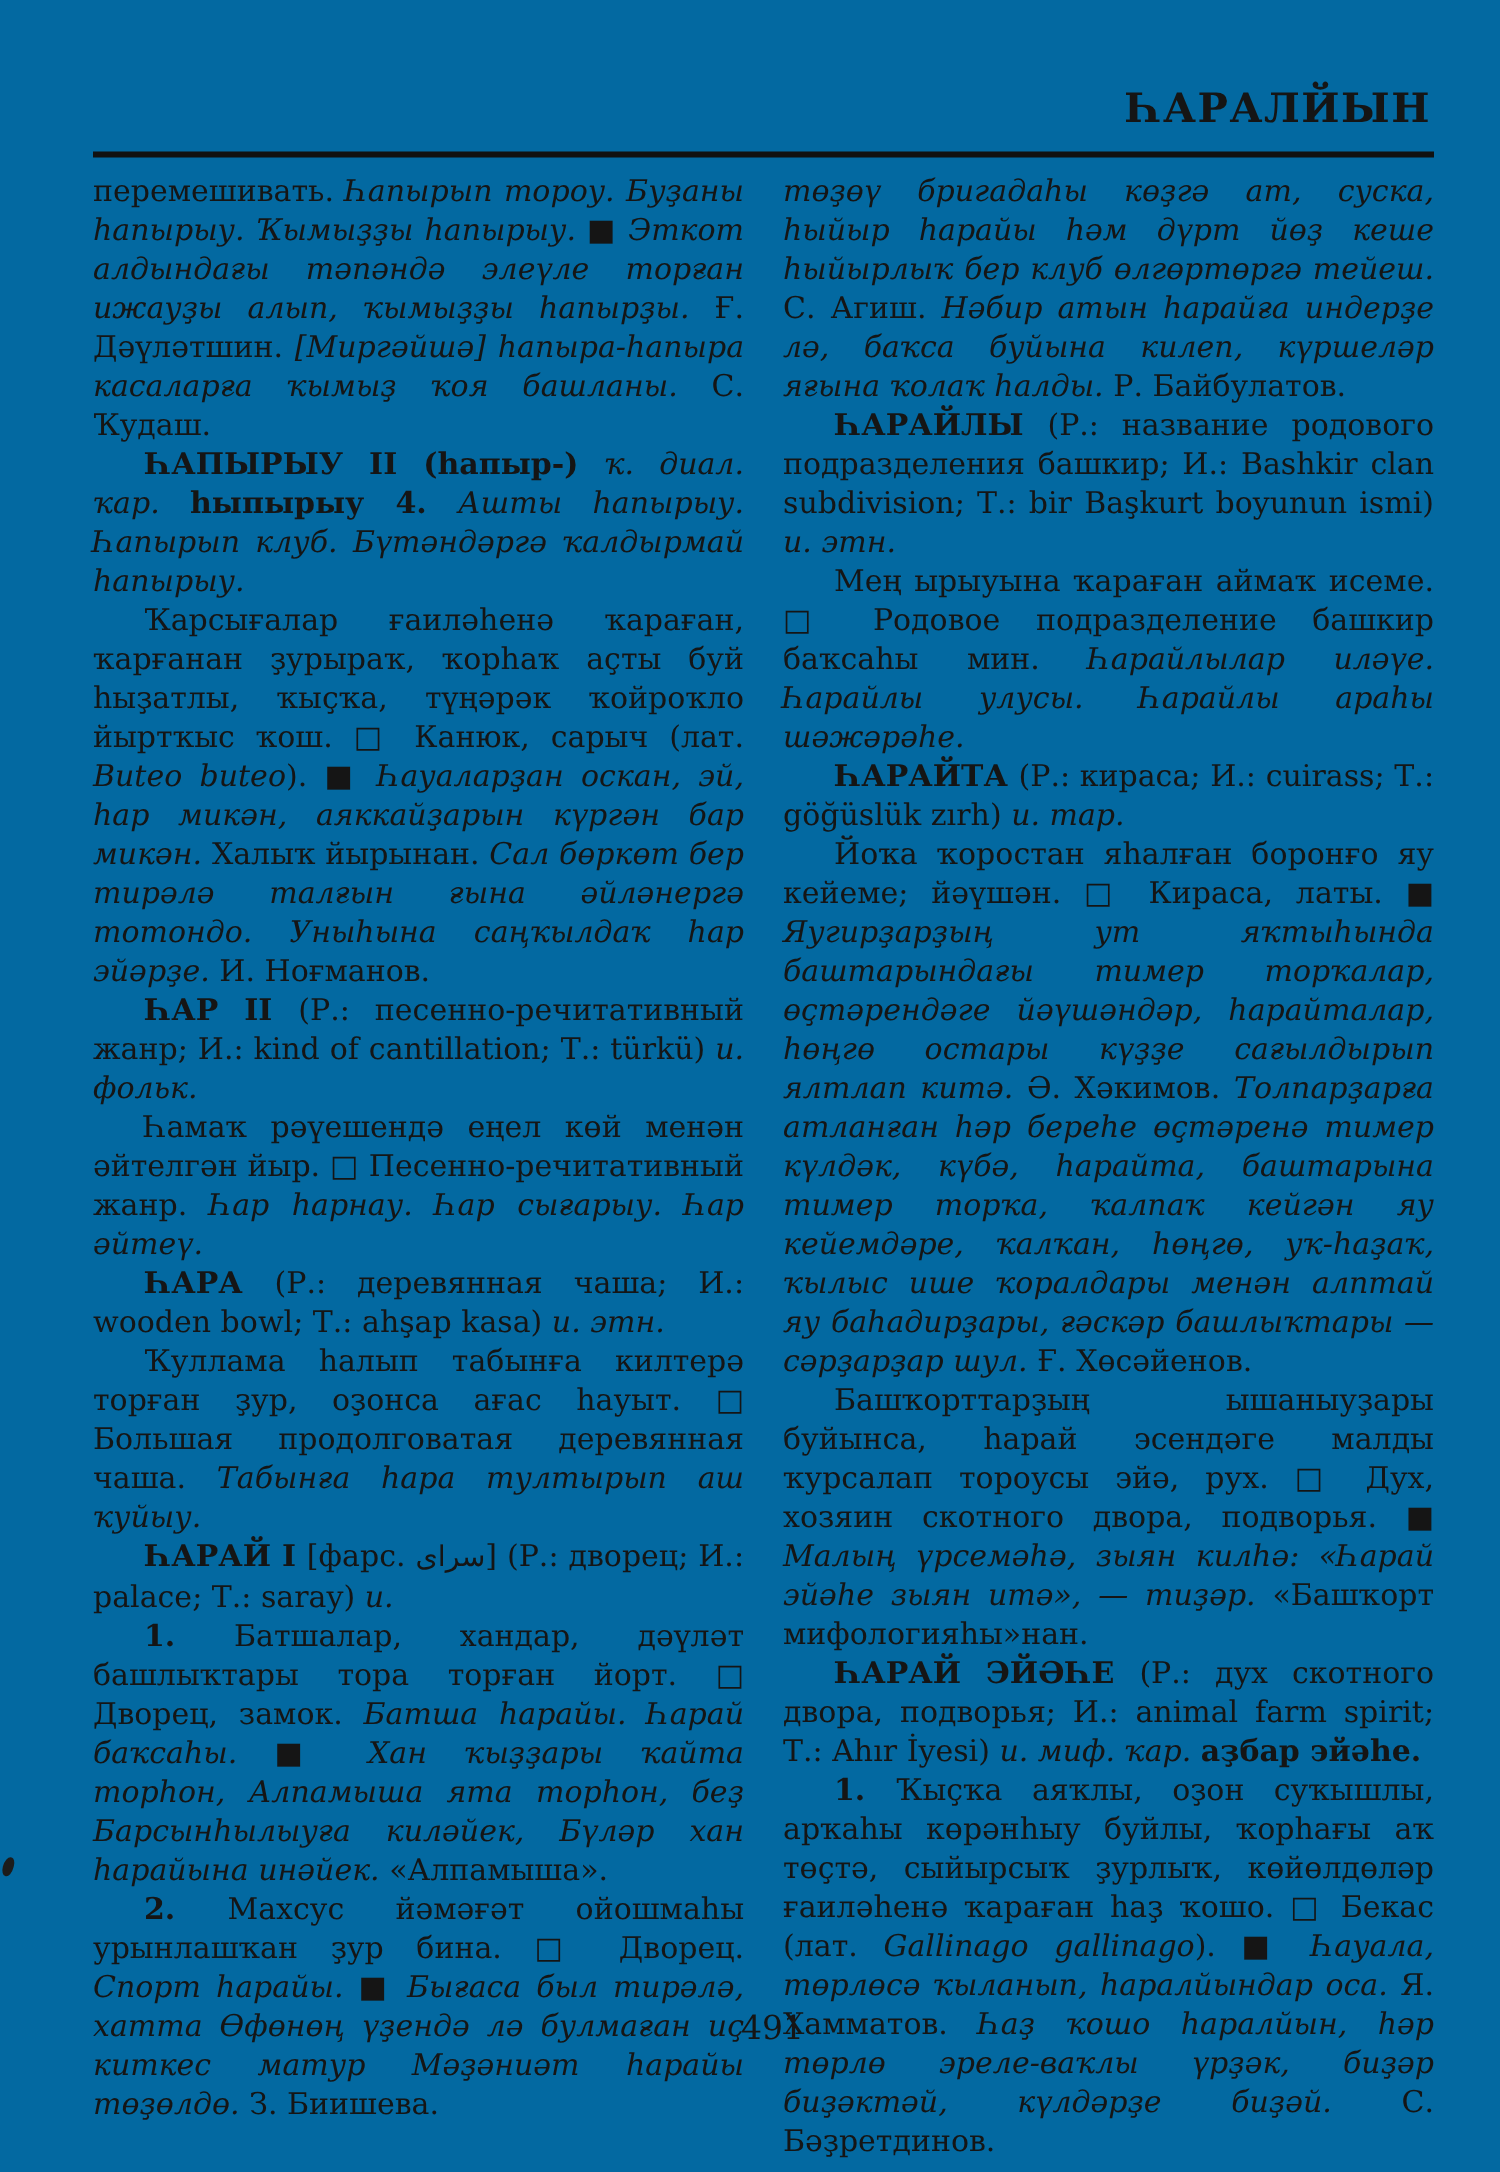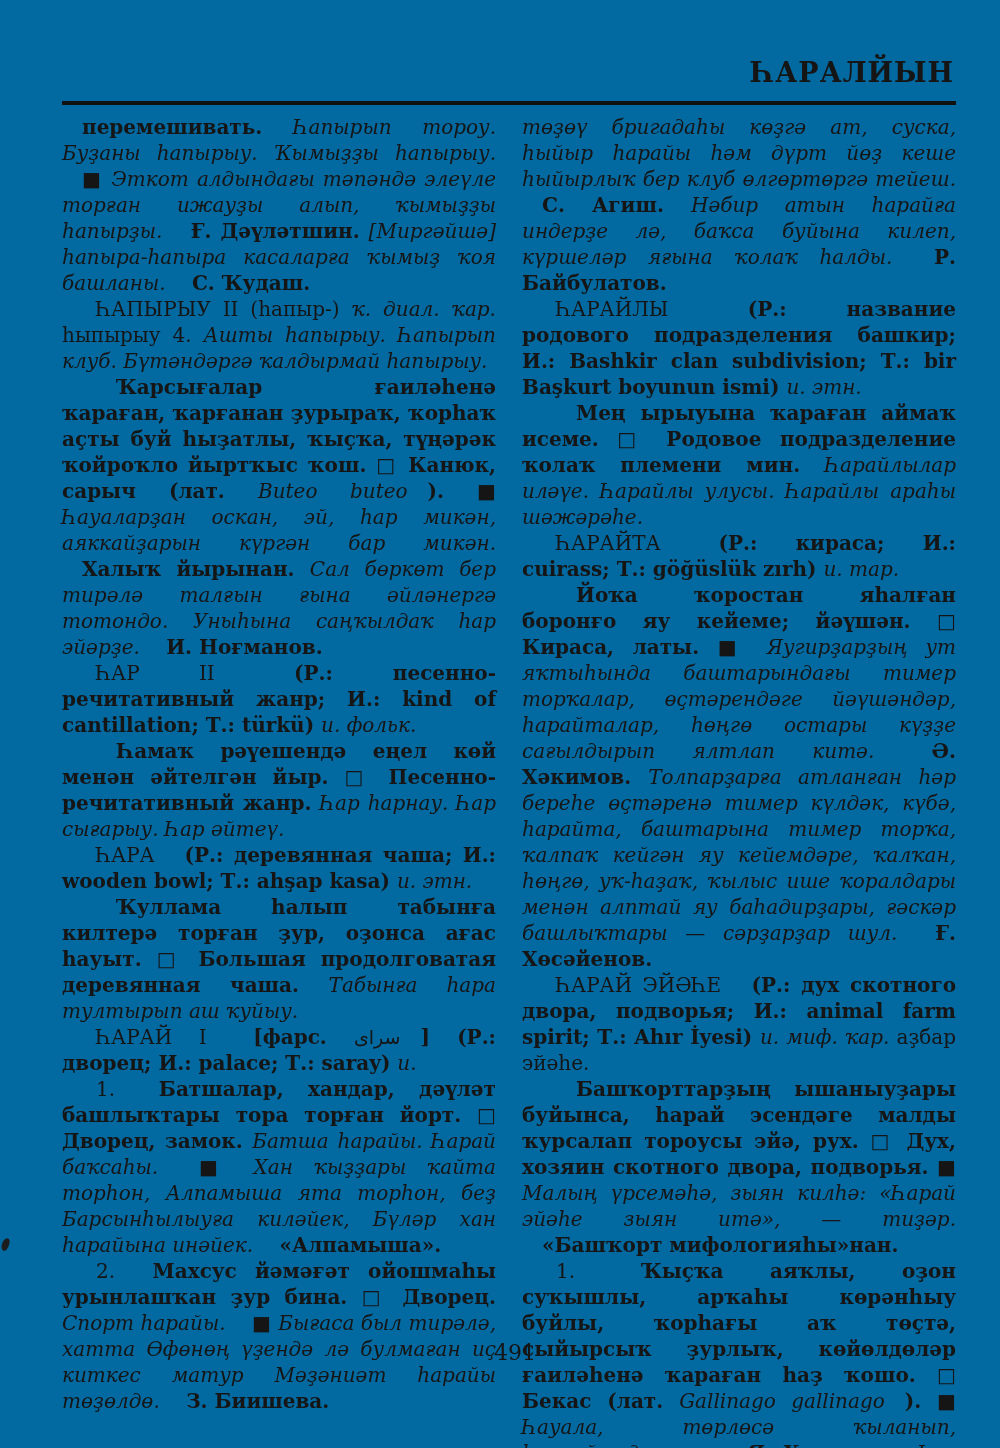--- a/index.html
+++ b/index.html
@@ -25,22 +25,22 @@
     width:894px;
     display:flex;gap:26px;
   }
   .column{
     width:434px;
     font-size:20px;line-height:26px;
     text-align:justify;
   }
   .para{margin:0;text-indent:1.7em;}
   .para.noindent{text-indent:0;}
-  .run-roman{font-style:normal;font-weight:bold;margin-left:20px;}
-  .run-bold{font-weight:normal;}
+  .run-roman{font-style:normal;font-weight:normal;}
+  .run-bold{font-weight:bold;}
   .run-italic{font-style:italic;}
   .run-arabic{font-family:"DejaVu Sans","Liberation Sans",sans-serif;font-size:0.95em;margin-top:20px;}
   .footer{
     position:absolute;top:1340px;left:68px;width:894px;
     text-align:center;font-size:22px;
   }
   .speck{
     position:absolute;left:2px;top:1238px;
     width:7px;height:13px;background:#1c1c1c;
     border-radius:60% 40% 55% 45%;
@@ -62,23 +62,23 @@
         <p class="para"><span class="run-roman">Һамаҡ рәүешендә еңел көй менән әйтелгән йыр. □ Песенно-речитативный жанр. </span><span class="run-italic">Һар һарнау. Һар сығарыу. Һар әйтеү.</span></p>
         <p class="para"><span class="run-bold">ҺАРА </span><span class="run-roman">(Р.: деревянная чаша; И.: wooden bowl; Т.: ahşap kasa) </span><span class="run-italic">и. этн.</span></p>
         <p class="para"><span class="run-roman">Ҡуллама һалып табынға килтерә торған ҙур, оҙонса ағас һауыт. □ Большая продолговатая деревянная чаша. </span><span class="run-italic">Табынға һара тултырып аш ҡуйыу.</span></p>
         <p class="para"><span class="run-bold">ҺАРАЙ I </span><span class="run-roman">[фарс. </span><span class="run-arabic">سراى</span><span class="run-roman">] (Р.: дворец; И.: palace; Т.: saray) </span><span class="run-italic">и.</span></p>
         <p class="para"><span class="run-bold">1. </span><span class="run-roman">Батшалар, хандар, дәүләт башлыҡтары тора торған йорт. □ Дворец, замок. </span><span class="run-italic">Батша һарайы. Һарай баҡсаһы. </span><span class="run-roman">■ </span><span class="run-italic">Хан ҡыҙҙары ҡайта торһон, Алпамыша ята торһон, беҙ Барсынһылыуға киләйек, Бүләр хан һарайына инәйек. </span><span class="run-roman">«Алпамыша».</span></p>
         <p class="para"><span class="run-bold">2. </span><span class="run-roman">Махсус йәмәғәт ойошмаһы урынлашҡан ҙур бина. □ Дворец. </span><span class="run-italic">Спорт һарайы. </span><span class="run-roman">■ </span><span class="run-italic">Бығаса был тирәлә, хатта Өфөнөң үҙендә лә булмаған иҫ киткес матур Мәҙәниәт һарайы төҙөлдө. </span><span class="run-roman">З. Биишева.</span></p>
       </div>
     <div class="column">
         <p class="para noindent"><span class="run-italic">төҙөү бригадаһы көҙгә ат, суска, һыйыр һарайы һәм дүрт йөҙ кеше һыйырлыҡ бер клуб өлгөртөргә тейеш. </span><span class="run-roman">С. Агиш. </span><span class="run-italic">Нәбир атын һарайға индерҙе лә, баҡса буйына килеп, күршеләр яғына ҡолаҡ һалды. </span><span class="run-roman">Р. Байбулатов.</span></p>
         <p class="para"><span class="run-bold">ҺАРАЙЛЫ </span><span class="run-roman">(Р.: название родового подразделения башкир; И.: Bashkir clan subdivision; Т.: bir Başkurt boyunun ismi) </span><span class="run-italic">и. этн.</span></p>
-        <p class="para"><span class="run-roman">Мең ырыуына ҡараған аймаҡ исеме. □ Родовое подразделение ҡолаҡ племени мин. </span><span class="run-italic">Һарайлылар иләүе. Һарайлы улусы. Һарайлы араһы шәжәрәһе.</span></p>
+        <p class="para"><span class="run-roman">Мең ырыуына ҡараған аймаҡ исеме. □ Родовое подразделение башкир баҡсаһы мин. </span><span class="run-italic">Һарайлылар иләүе. Һарайлы улусы. Һарайлы араһы шәжәрәһе.</span></p>
         <p class="para"><span class="run-bold">ҺАРАЙТА </span><span class="run-roman">(Р.: кираса; И.: cuirass; Т.: göğüslük zırh) </span><span class="run-italic">и. тар.</span></p>
         <p class="para"><span class="run-roman">Йоҡа ҡоростан яһалған боронғо яу кейеме; йәүшән. □ Кираса, латы. ■ </span><span class="run-italic">Яугирҙарҙың ут яҡтыһында баштарындағы тимер торҡалар, өҫтәрендәге йәүшәндәр, һарайталар, һөңгө остары күҙҙе сағылдырып ялтлап китә. </span><span class="run-roman">Ә. Хәкимов. </span><span class="run-italic">Толпарҙарға атланған һәр береһе өҫтәренә тимер күлдәк, күбә, һарайта, баштарына тимер торҡа, ҡалпаҡ кейгән яу кейемдәре, ҡалҡан, һөңгө, уҡ-һаҙаҡ, ҡылыс ише ҡоралдары менән алптай яу баһадирҙары, ғәскәр башлыҡтары — сәрҙарҙар шул. </span><span class="run-roman">Ғ. Хөсәйенов.</span></p>
+        <p class="para"><span class="run-roman">Башҡорттарҙың ышаныуҙары буйынса, һарай эсендәге малды ҡурсалап тороусы эйә, рух. □ Дух, хозяин скотного двора, подворья. ■ </span><span class="run-italic">Малың үрсемәһә, зыян килһә: «Һарай эйәһе зыян итә», — тиҙәр. </span><span class="run-roman">«Башҡорт мифологияһы»нан.</span></p>
         <p class="para"><span class="run-bold">ҺАРАЙ ЭЙӘҺЕ </span><span class="run-roman">(Р.: дух скотного двора, подворья; И.: animal farm spirit; Т.: Ahır İyesi) </span><span class="run-italic">и. миф. ҡар. </span><span class="run-bold">аҙбар эйәһе.</span></p>
-        <p class="para"><span class="run-roman">Башҡорттарҙың ышаныуҙары буйынса, һарай эсендәге малды ҡурсалап тороусы эйә, рух. □ Дух, хозяин скотного двора, подворья. ■ </span><span class="run-italic">Малың үрсемәһә, зыян килһә: «Һарай эйәһе зыян итә», — тиҙәр. </span><span class="run-roman">«Башҡорт мифологияһы»нан.</span></p>
         <p class="para"><span class="run-bold">1. </span><span class="run-roman">Ҡыҫҡа аяҡлы, оҙон суҡышлы, арҡаһы көрәнһыу буйлы, ҡорһағы аҡ төҫтә, сыйырсыҡ ҙурлыҡ, көйөлдөләр ғаиләһенә ҡараған һаҙ ҡошо. □ Бекас (лат. </span><span class="run-italic">Gallinago gallinago</span><span class="run-roman">). ■ </span><span class="run-italic">Һауала, төрлөсә ҡыланып, һаралйындар оса. </span><span class="run-roman">Я. Хамматов. </span><span class="run-italic">Һаҙ ҡошо һаралйын, һәр төрлө эреле-ваҡлы үрҙәк, биҙәр биҙәктәй, күлдәрҙе биҙәй. </span><span class="run-roman">С. Бәҙретдинов.</span></p>
       </div>
   </div>
   <div class="footer">491</div>
   <div class="speck"></div>
 </div>
 
 </body></html>

